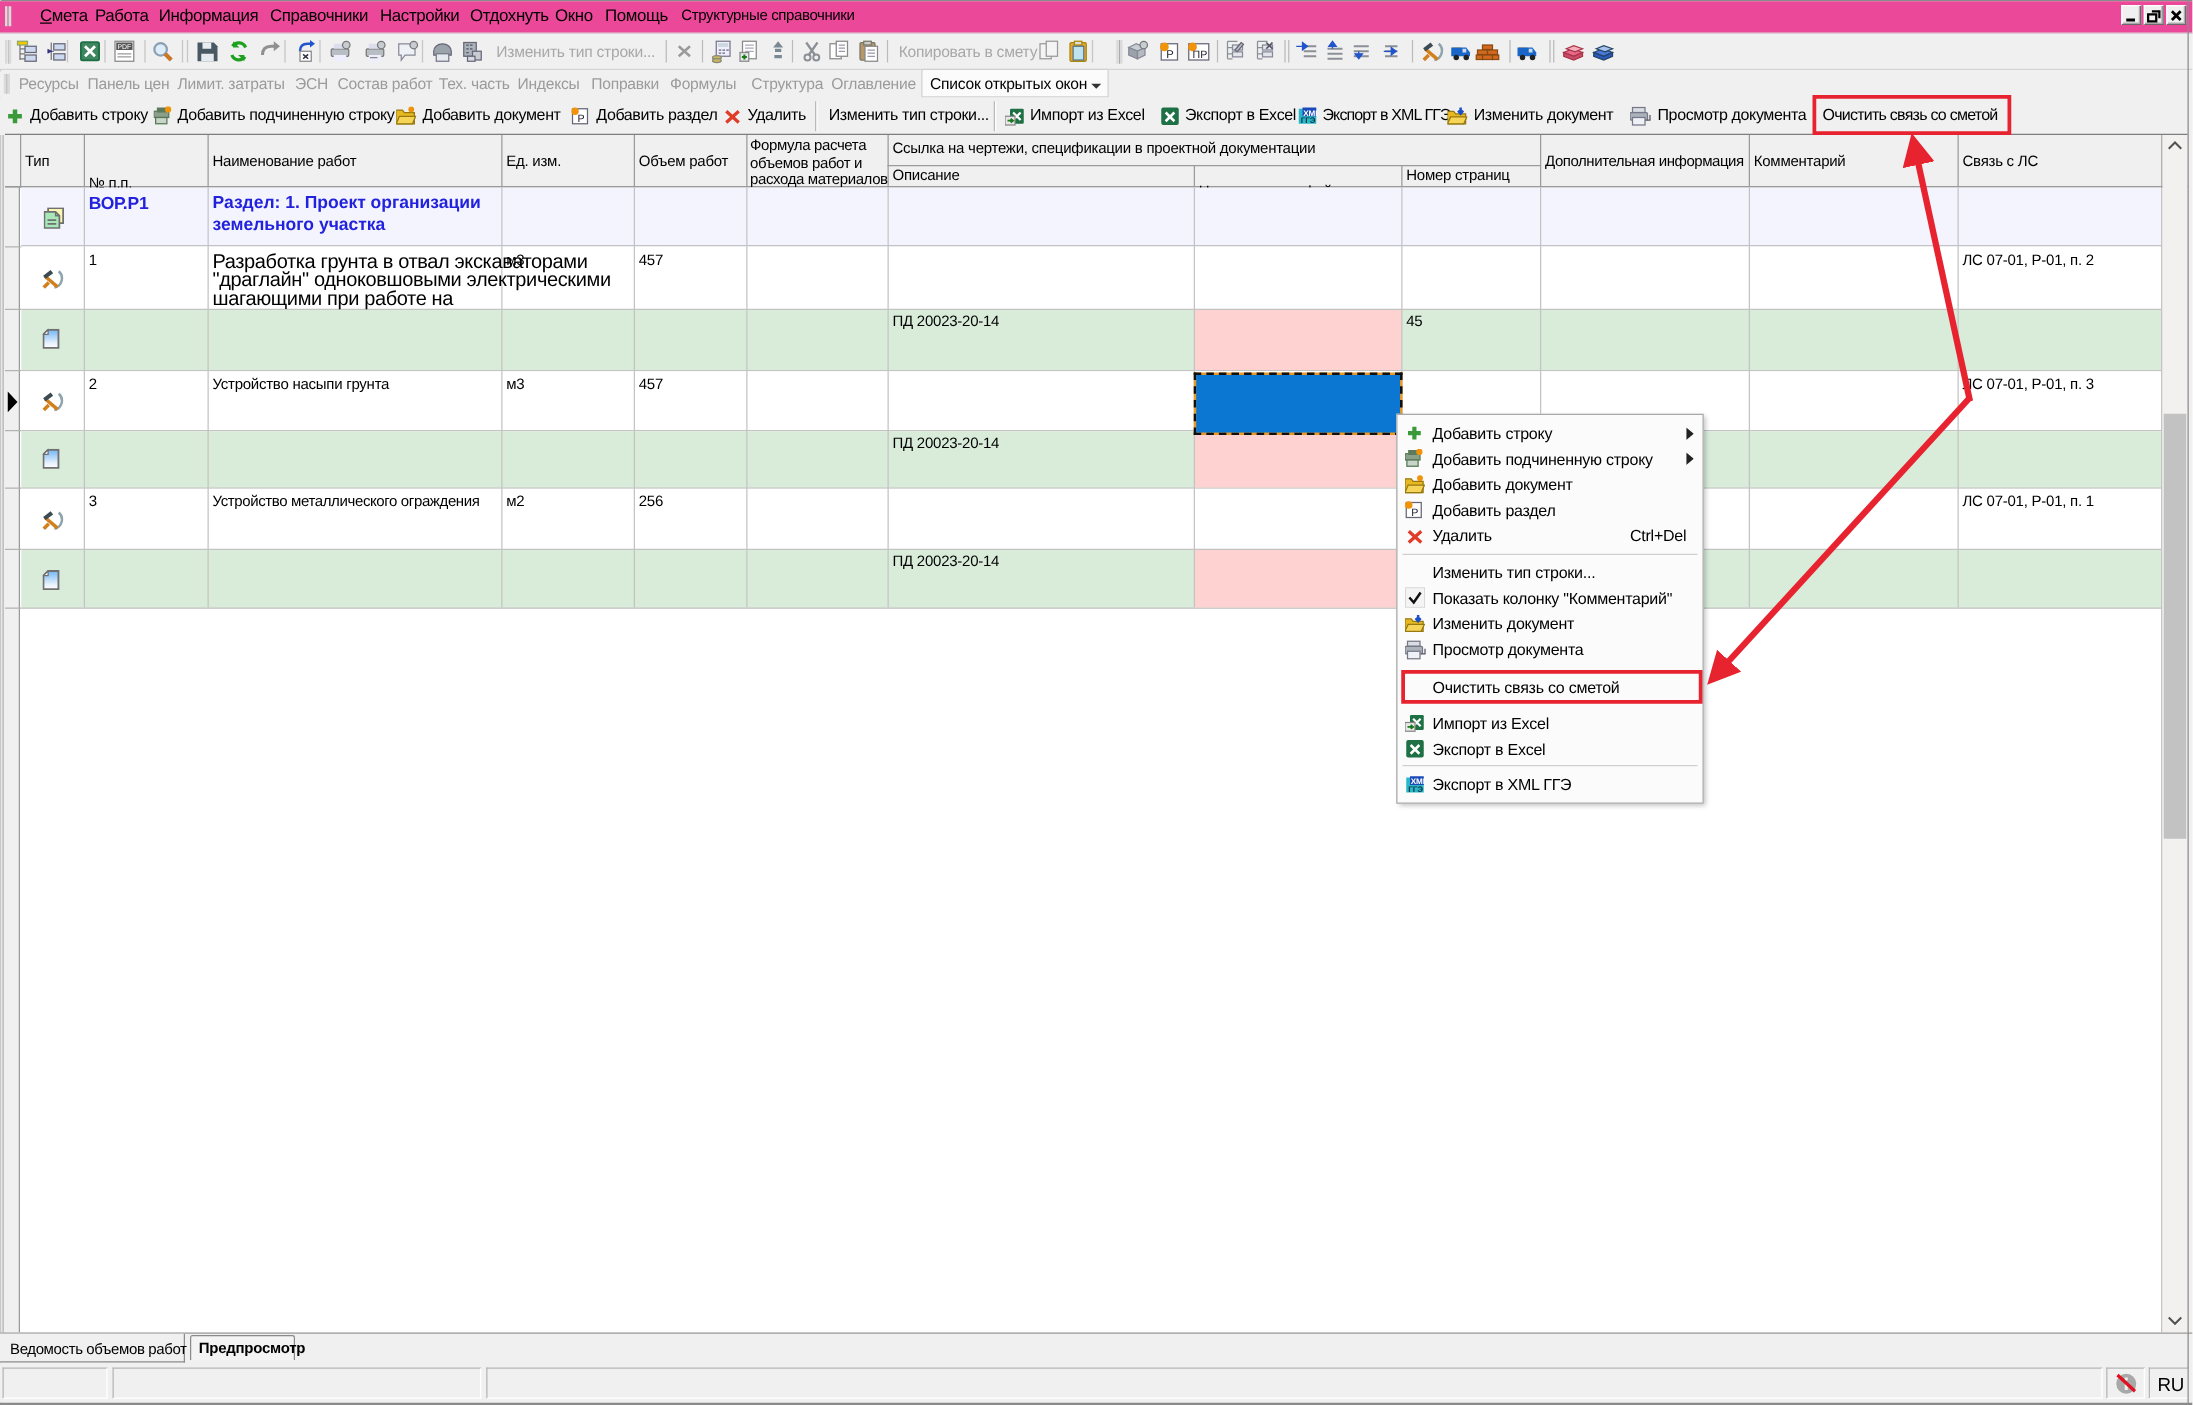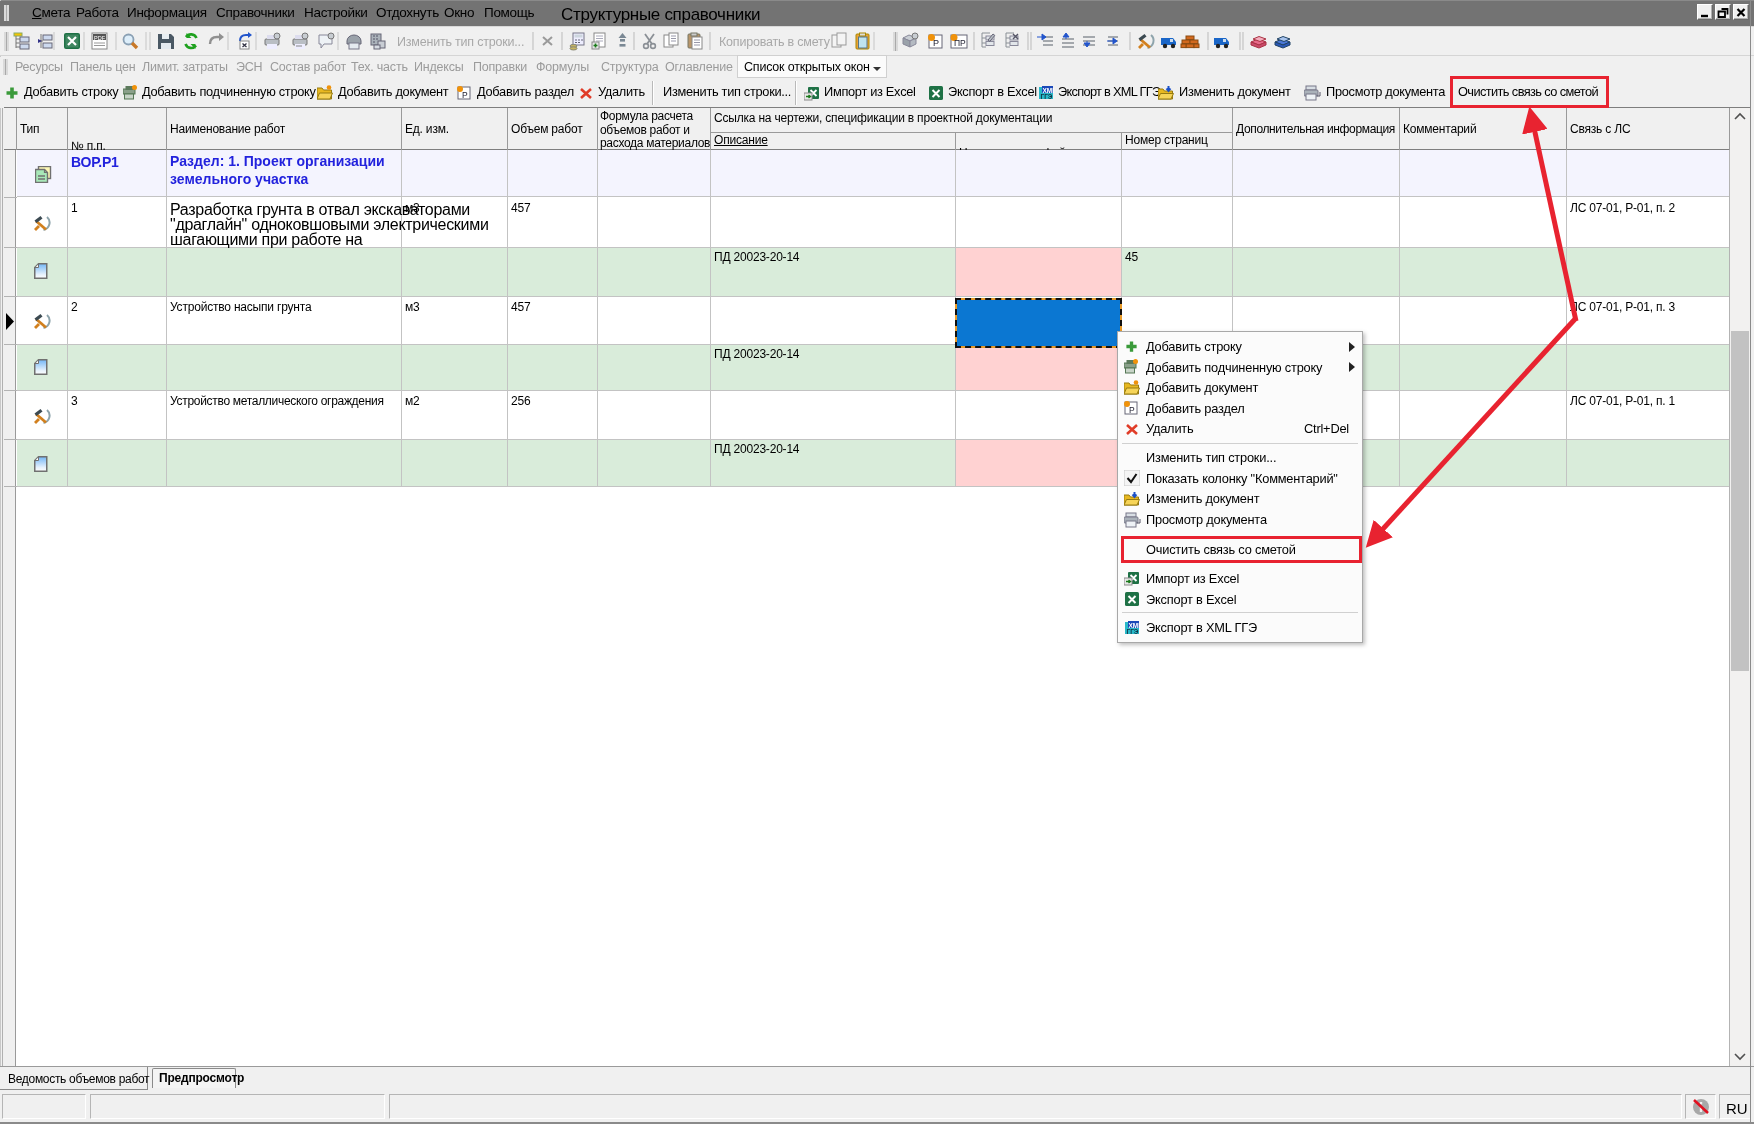--- a/index.html
+++ b/index.html
@@ -13,31 +13,31 @@
 .mi { position:absolute; left:1146px; height:21px; line-height:21px; font-size:12.8px; letter-spacing:-0.2px; white-space:nowrap; }
 </style>
 </head>
 <body>
 
 <div class="abs" style="left:0;top:0;width:1754px;height:1px;background:#8a8a8a;"></div>
 <div class="abs" style="left:1750px;top:0;width:1px;height:1124px;background:#8a8a8a;z-index:50;"></div>
 <div class="abs" style="left:0;top:0;width:1px;height:1124px;background:#c8c8c8;"></div>
 <div class="abs" style="left:0;top:1122px;width:1754px;height:2px;background:#8a8a8a;"></div>
 
-<div class="abs" style="left:0;top:1px;width:1754px;height:26px;background:#737373;border-bottom:1px solid #d8d8d8;">
+<div class="abs" style="left:0;top:1px;width:1754px;height:26px;background:#ec4899;border-bottom:1px solid #d8d8d8;">
   <div class="grip" style="left:4px;top:4px;height:16px;"></div>
   <div class="txt" style="left:32px;top:4px;font-size:13.5px;letter-spacing:-0.3px;"><span style="text-decoration:underline">С</span>мета</div>
   <div class="txt" style="left:76px;top:4px;font-size:13.5px;letter-spacing:-0.3px;">Работа</div>
   <div class="txt" style="left:127px;top:4px;font-size:13.5px;letter-spacing:-0.3px;">Информация</div>
   <div class="txt" style="left:216px;top:4px;font-size:13.5px;letter-spacing:-0.3px;">Справочники</div>
   <div class="txt" style="left:304px;top:4px;font-size:13.5px;letter-spacing:-0.3px;">Настройки</div>
   <div class="txt" style="left:376px;top:4px;font-size:13.5px;letter-spacing:-0.3px;">Отдохнуть</div>
   <div class="txt" style="left:444px;top:4px;font-size:13.5px;letter-spacing:-0.3px;">Окно</div>
   <div class="txt" style="left:484px;top:4px;font-size:13.5px;letter-spacing:-0.3px;">Помощь</div>
-  <div class="txt" style="left:561px;top:4px;font-size:17px;letter-spacing:-0.3px;">Структурные справочники</div>
+  <div class="txt" style="left:545px;top:4px;font-size:12px;letter-spacing:-0.3px;">Структурные справочники</div>
 
   <div class="abs" style="left:1697px;top:3px;width:16px;height:16px;background:#f0f0f0;border:1px solid;border-color:#fff #6a6a6a #6a6a6a #fff;box-shadow:inset -1px -1px 0 #b0b0b0;"><svg width="14" height="14">
         <path d="M3 11 h7" stroke="#000" stroke-width="2.4"></path>
       </svg></div>
   <div class="abs" style="left:1715px;top:3px;width:16px;height:16px;background:#f0f0f0;border:1px solid;border-color:#fff #6a6a6a #6a6a6a #fff;box-shadow:inset -1px -1px 0 #b0b0b0;"><svg width="14" height="14">
         <path d="M5.5 4 h6 v5.5 M2.5 6.5 h6.5 v5.5 h-6.5 z" stroke="#000" stroke-width="1.8" fill="none"></path>
       </svg></div>
   <div class="abs" style="left:1733px;top:3px;width:16px;height:16px;background:#f0f0f0;border:1px solid;border-color:#fff #6a6a6a #6a6a6a #fff;box-shadow:inset -1px -1px 0 #b0b0b0;"><svg width="14" height="14">
         <path d="M3.5 4 l7 7 M10.5 4 l-7 7" stroke="#000" stroke-width="2.2"></path>
       </svg></div>
@@ -467,21 +467,21 @@
 <div class="abs" style="left:1399px;top:108px;width:1px;height:42px;background:#9a9a9a;"></div>
 <div class="abs" style="left:1566px;top:108px;width:1px;height:42px;background:#9a9a9a;"></div>
 <div class="abs" style="left:1729px;top:108px;width:1px;height:42px;background:#9a9a9a;"></div>
 <div class="txt" style="left:20px;top:122px;">Тип</div>
 <div class="txt" style="left:71px;top:122px;margin-top:17px;">№ п.п.</div>
 <div class="txt" style="left:170px;top:122px;">Наименование работ</div>
 <div class="txt" style="left:405px;top:122px;">Ед. изм.</div>
 <div class="txt" style="left:511px;top:122px;">Объем работ</div>
 <div class="abs" style="left:600px;top:110px;width:112px;line-height:13.5px;font-size:12px;letter-spacing:-0.3px;white-space:nowrap;">Формула расчета<br>объемов работ и<br>расхода материалов</div>
 <div class="txt" style="left:714px;top:111px;">Ссылка на чертежи, спецификации в проектной документации</div>
-<div class="txt" style="left:714px;top:133px;text-decoration:underline;">Описание</div>
+<div class="txt" style="left:714px;top:133px;">Описание</div>
 <div class="txt" style="left:959px;top:146px;">Наименование файла</div>
 <div class="txt" style="left:1125px;top:133px;">Номер страниц</div>
 <div class="txt" style="left:1236px;top:122px;letter-spacing:-0.35px;">Дополнительная информация</div>
 <div class="txt" style="left:1403px;top:122px;">Комментарий</div>
 <div class="txt" style="left:1570px;top:122px;">Связь с ЛС</div>
 
 <div class="abs" style="left:17px;top:150px;width:1712px;height:47px;background:#f4f4fe;border-bottom:1px solid #c3c3c3;"></div>
 <div class="abs" style="left:17px;top:198px;width:1712px;height:50px;background:#fff;border-bottom:1px solid #c3c3c3;"></div>
 <div class="abs" style="left:17px;top:248px;width:1712px;height:49px;background:#d9ecda;border-bottom:1px solid #c3c3c3;"></div>
 <div class="abs" style="left:17px;top:297px;width:1712px;height:48px;background:#fff;border-bottom:1px solid #c3c3c3;"></div>

